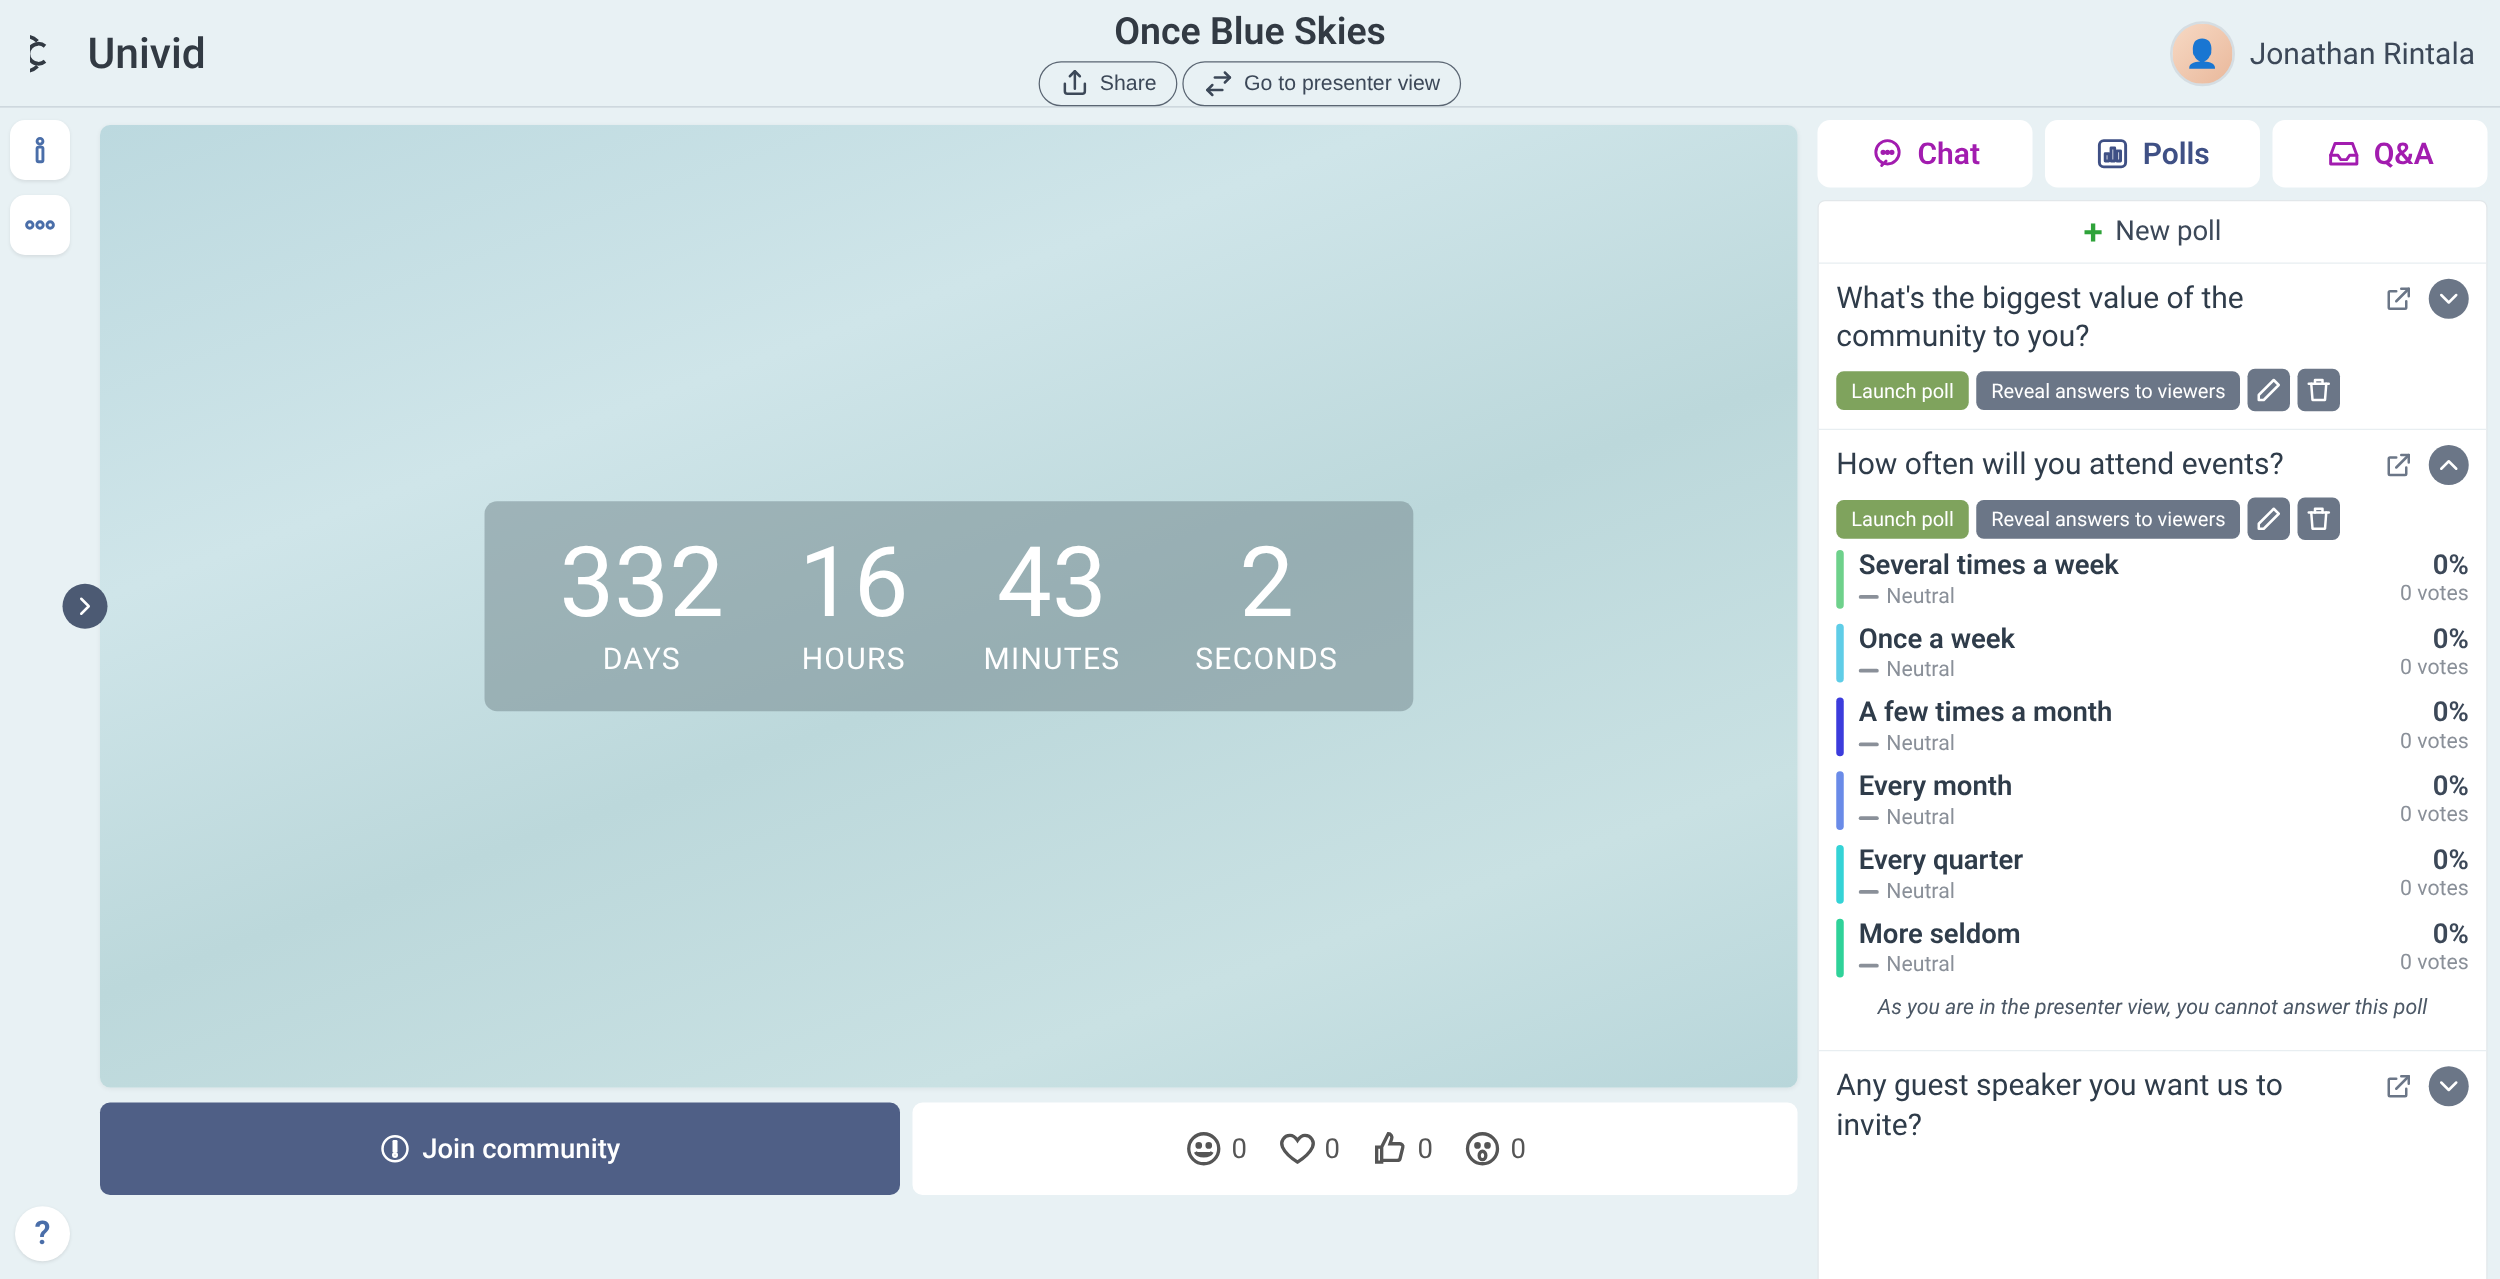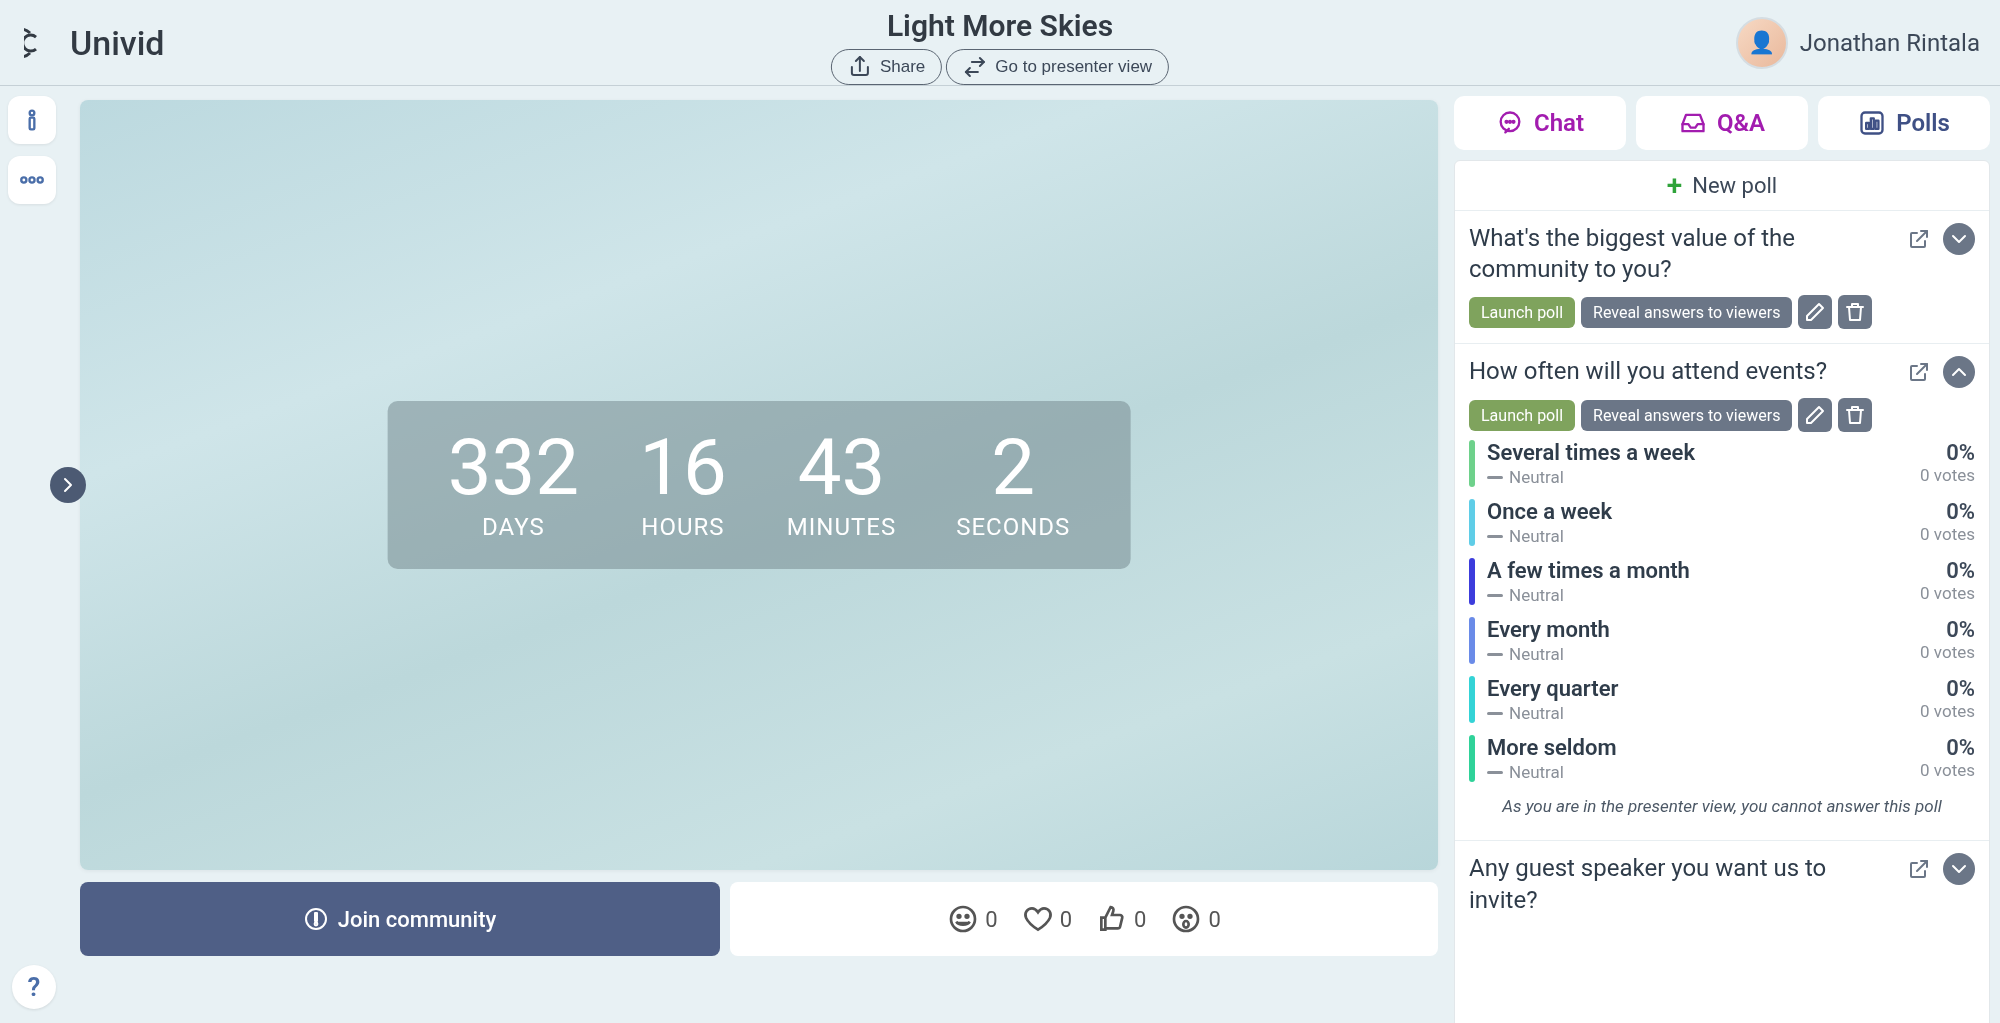--- a/index.html
+++ b/index.html
@@ -270,21 +270,21 @@
 
 <div class="header">
   <div class="logo">
     <svg class="logo-icon" viewBox="0 0 40 40" fill="none" stroke="#323a43" stroke-width="3">
       <path d="M6 10 A14 14 0 1 0 6 30"></path>
       <path d="M12 14 A8 8 0 1 0 12 26"></path>
     </svg>
     <span>Univid</span>
   </div>
   <div class="header-center">
-    <div class="title">Light More Skies</div>
+    <div class="title">Once Blue Skies</div>
     <div class="header-pills">
       <button class="pill-btn">
         <svg class="icon" viewBox="0 0 24 24">
             <path d="M4 12v6a2 2 0 0 0 2 2h12a2 2 0 0 0 2-2v-6"></path>
             <path d="M16 6l-4-4-4 4"></path>
             <path d="M12 2v14"></path>
           </svg>
         <span>Share</span>
       </button>
       <button class="pill-btn">
@@ -395,35 +395,35 @@
     <div class="tab">
       <svg class="icon icon-lg" viewBox="0 0 24 24">
           <circle cx="12" cy="11" r="8"></circle>
           <path d="M8 20l3-3"></path>
           <circle cx="9" cy="11" r=".8" fill="#5b6470"></circle>
           <circle cx="12" cy="11" r=".8" fill="#5b6470"></circle>
           <circle cx="15" cy="11" r=".8" fill="#5b6470"></circle>
         </svg>
       <span>Chat</span>
     </div>
-    <div class="tab">
-      <svg class="icon icon-lg" viewBox="0 0 24 24">
-          <path d="M3 13l3-8h12l3 8v6H3z"></path>
-          <path d="M3 13h5l2 3h4l2-3h5"></path>
-        </svg>
-      <span>Q&amp;A</span>
-    </div>
     <div class="tab active">
       <svg class="icon icon-lg" viewBox="0 0 24 24" fill="#3f5085" stroke="none">
           <rect x="3" y="3" width="18" height="18" rx="3"></rect>
           <rect x="7" y="12" width="2.5" height="5" fill="#fff"></rect>
           <rect x="11" y="8" width="2.5" height="9" fill="#fff"></rect>
           <rect x="15" y="10" width="2.5" height="7" fill="#fff"></rect>
         </svg>
       <span>Polls</span>
+    </div>
+    <div class="tab">
+      <svg class="icon icon-lg" viewBox="0 0 24 24">
+          <path d="M3 13l3-8h12l3 8v6H3z"></path>
+          <path d="M3 13h5l2 3h4l2-3h5"></path>
+        </svg>
+      <span>Q&amp;A</span>
     </div>
   </div>
 
   <div class="panel-body">
     <div class="new-poll">
       <span class="plus">+</span>
       <span>New poll</span>
     </div>
 
     <div class="poll">

